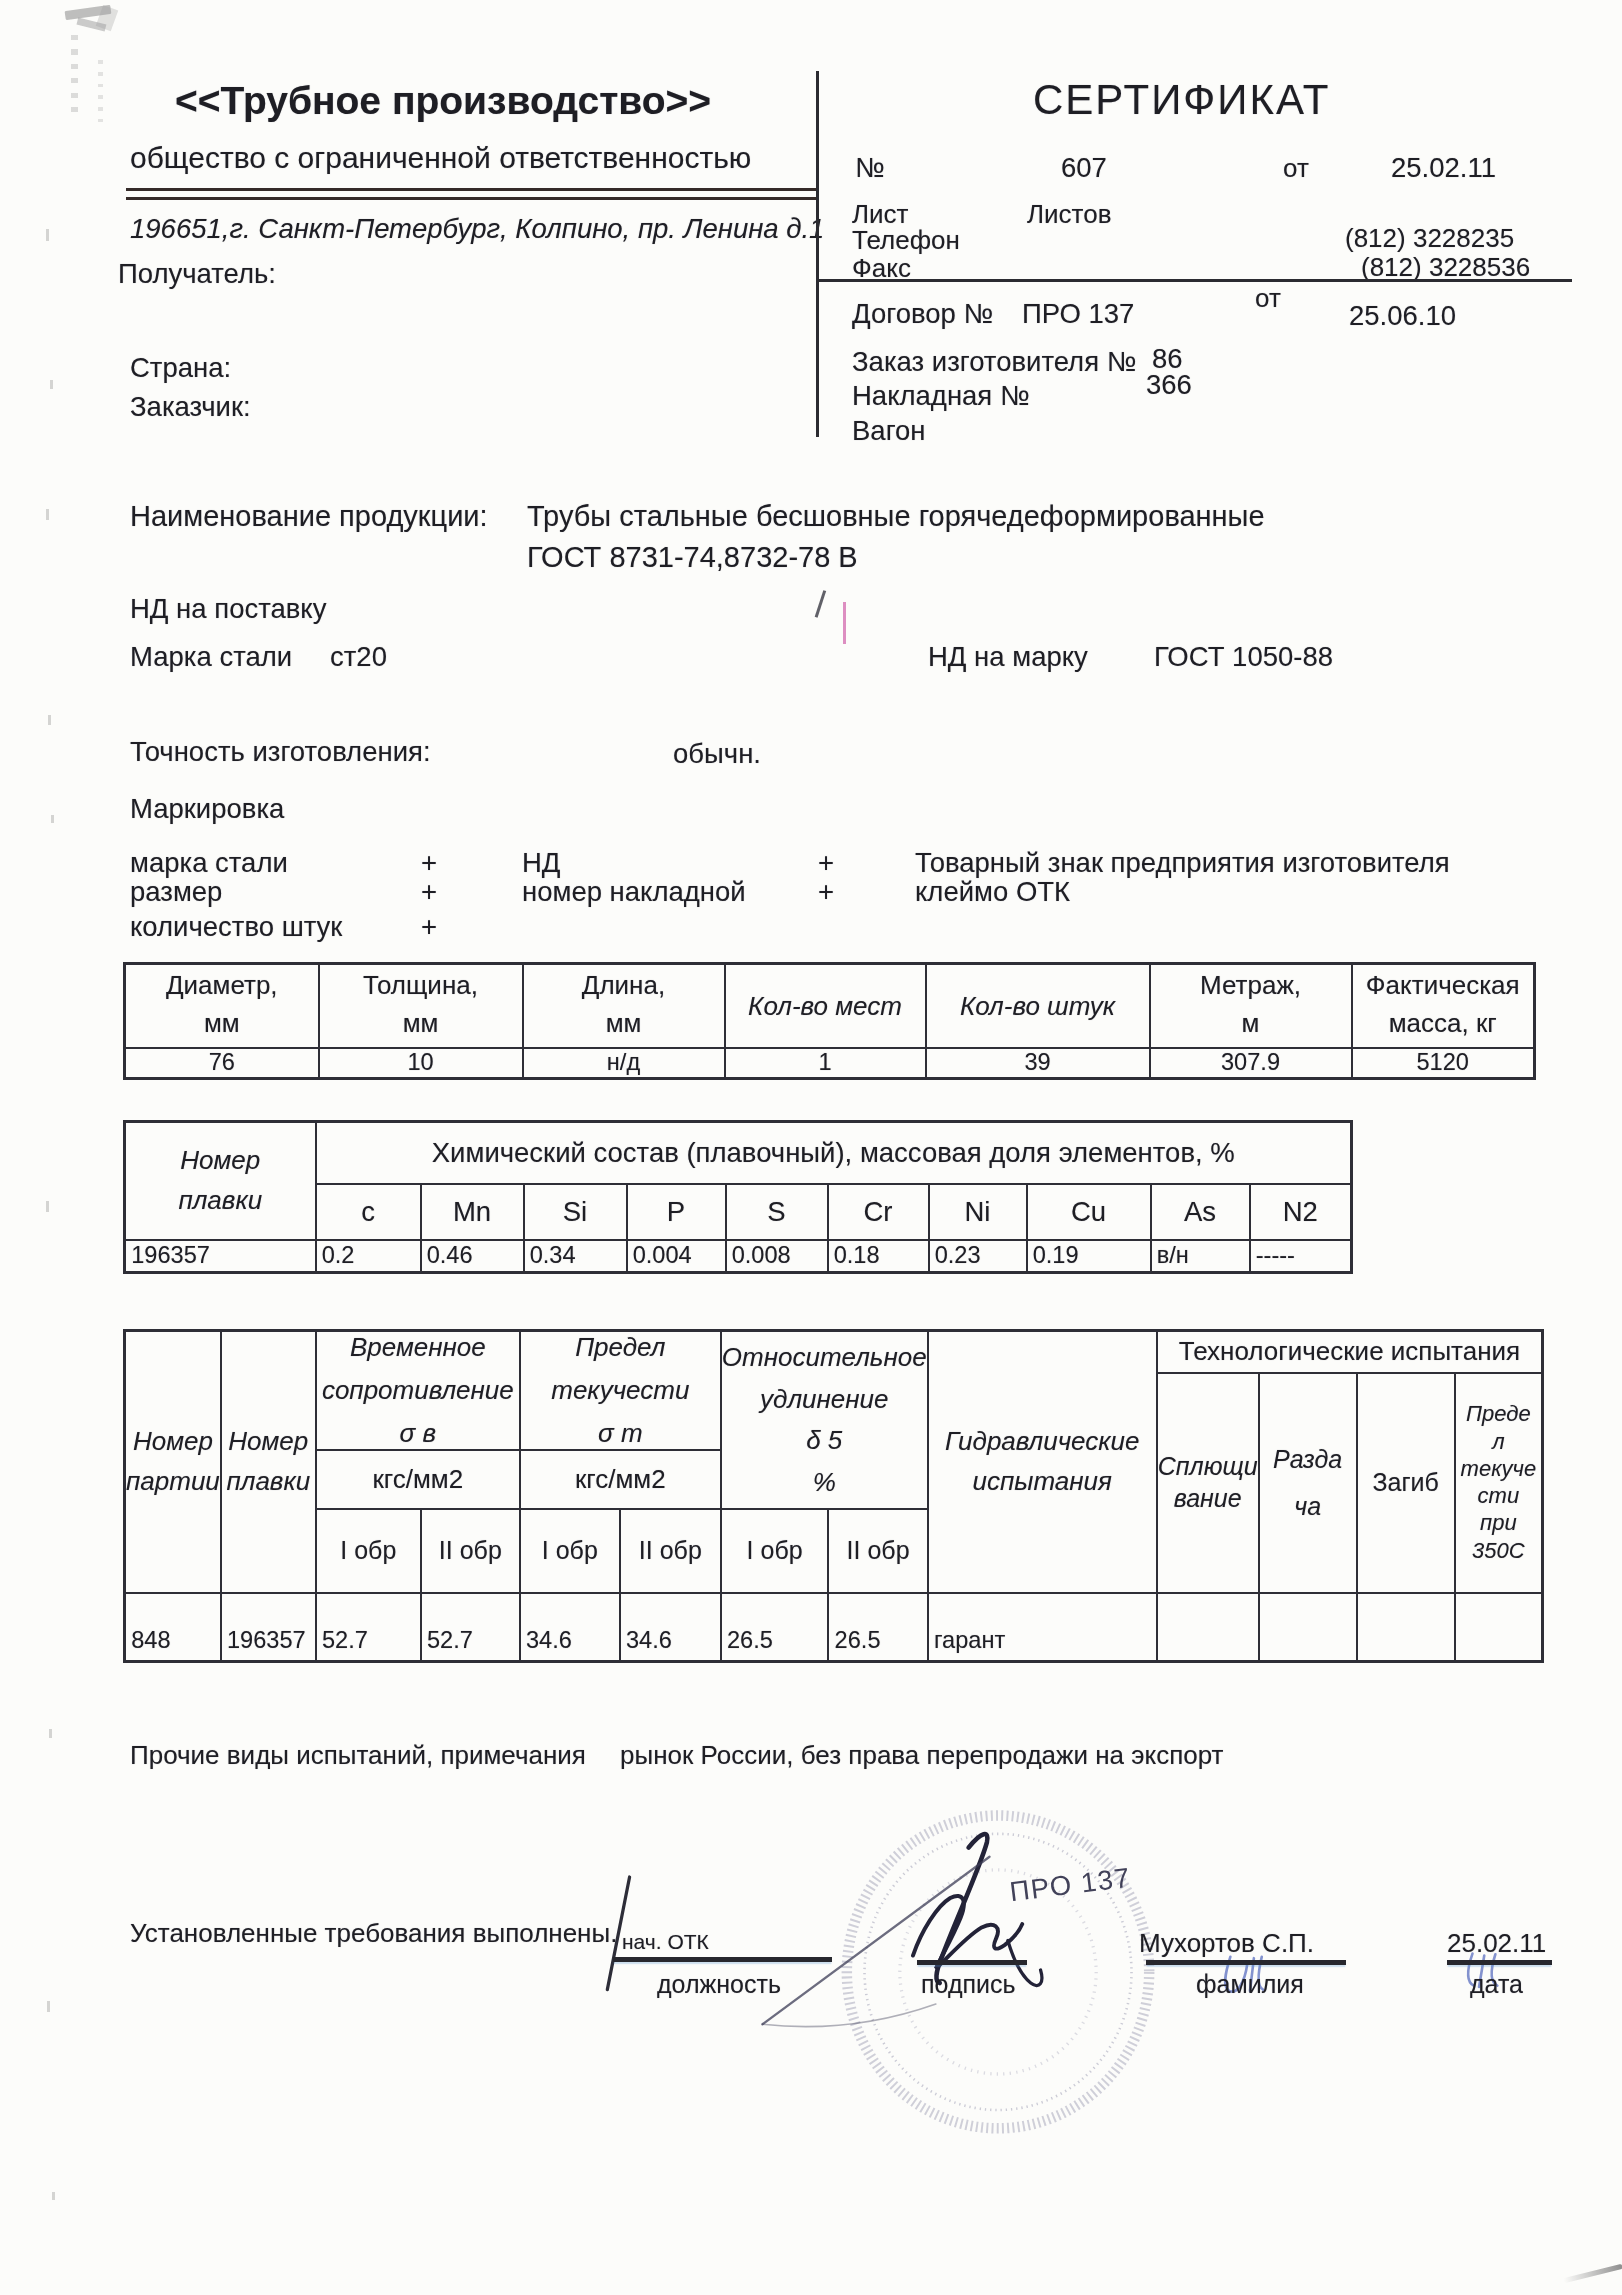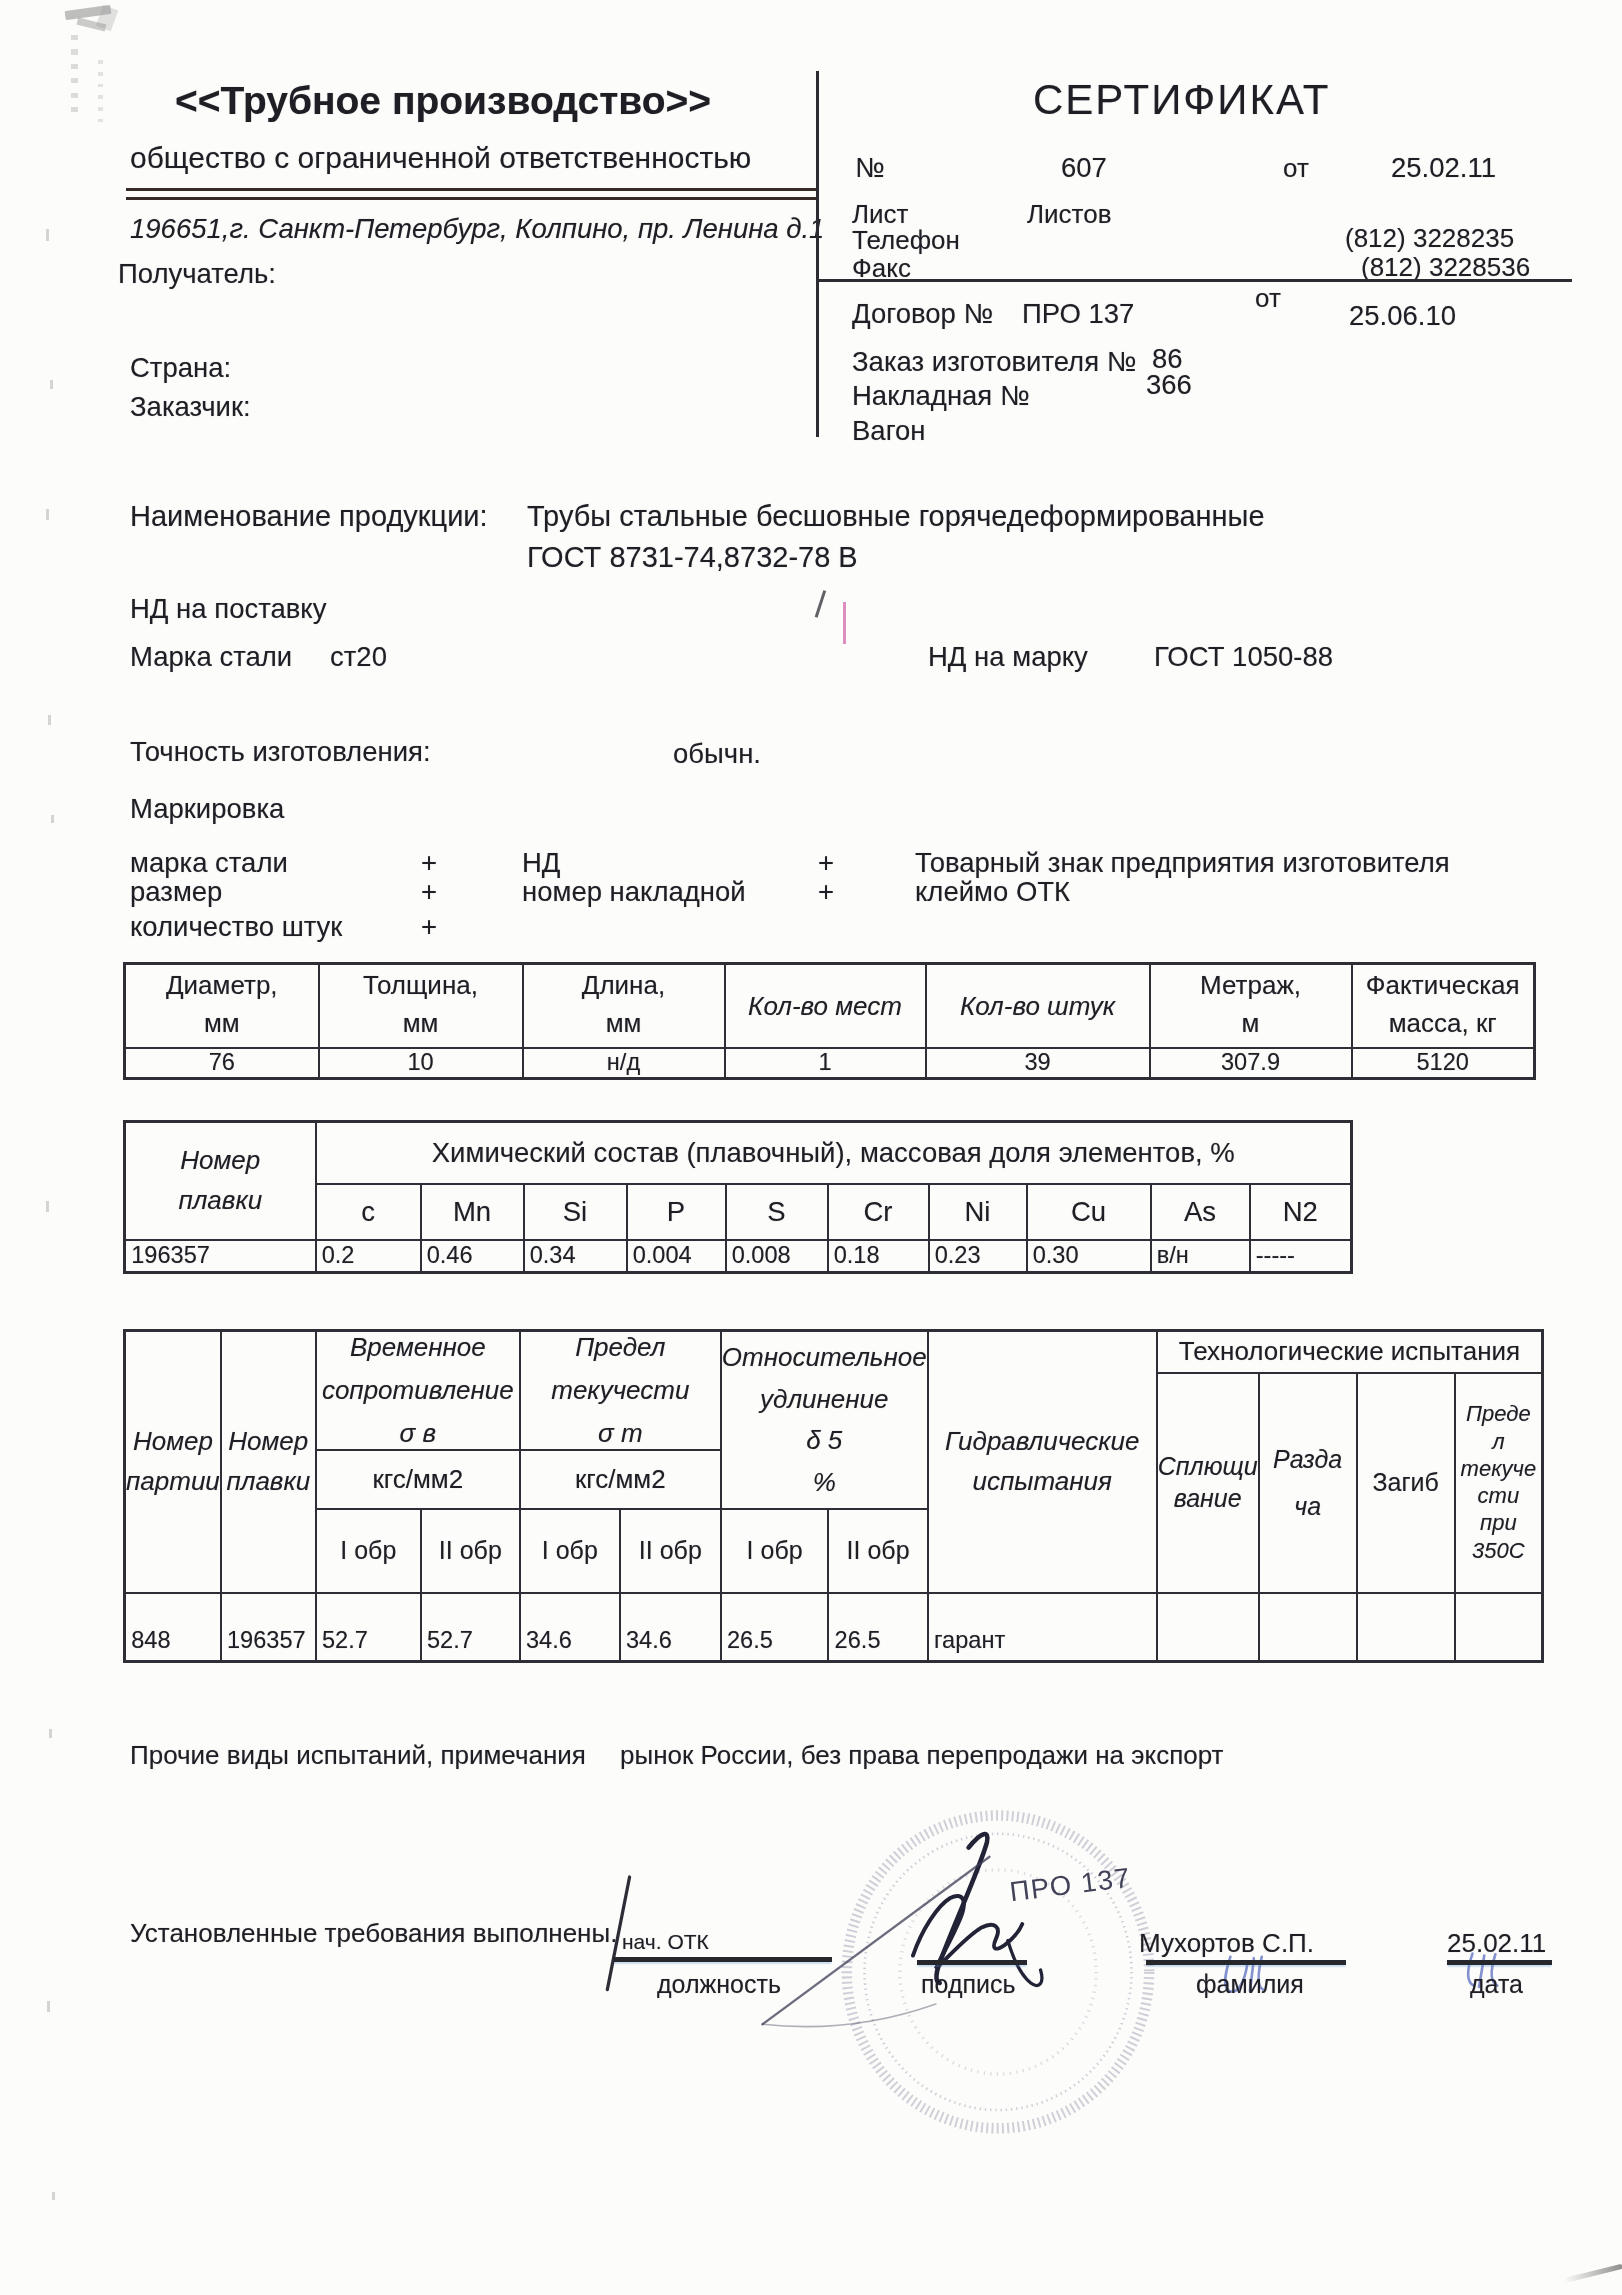--- a/index.html
+++ b/index.html
@@ -215,21 +215,21 @@
       <td class="chemv">
             <div>0.008</div>
           </td>
       <td class="chemv">
             <div>0.18</div>
           </td>
       <td class="chemv">
             <div>0.23</div>
           </td>
       <td class="chemv">
-            <div>0.30</div>
+            <div>0.19</div>
           </td>
       <td class="chemv">
             <div>в/н</div>
           </td>
       <td class="chemv">
             <div>-----</div>
           </td>
     </tr>
   </tbody>
     </table>

